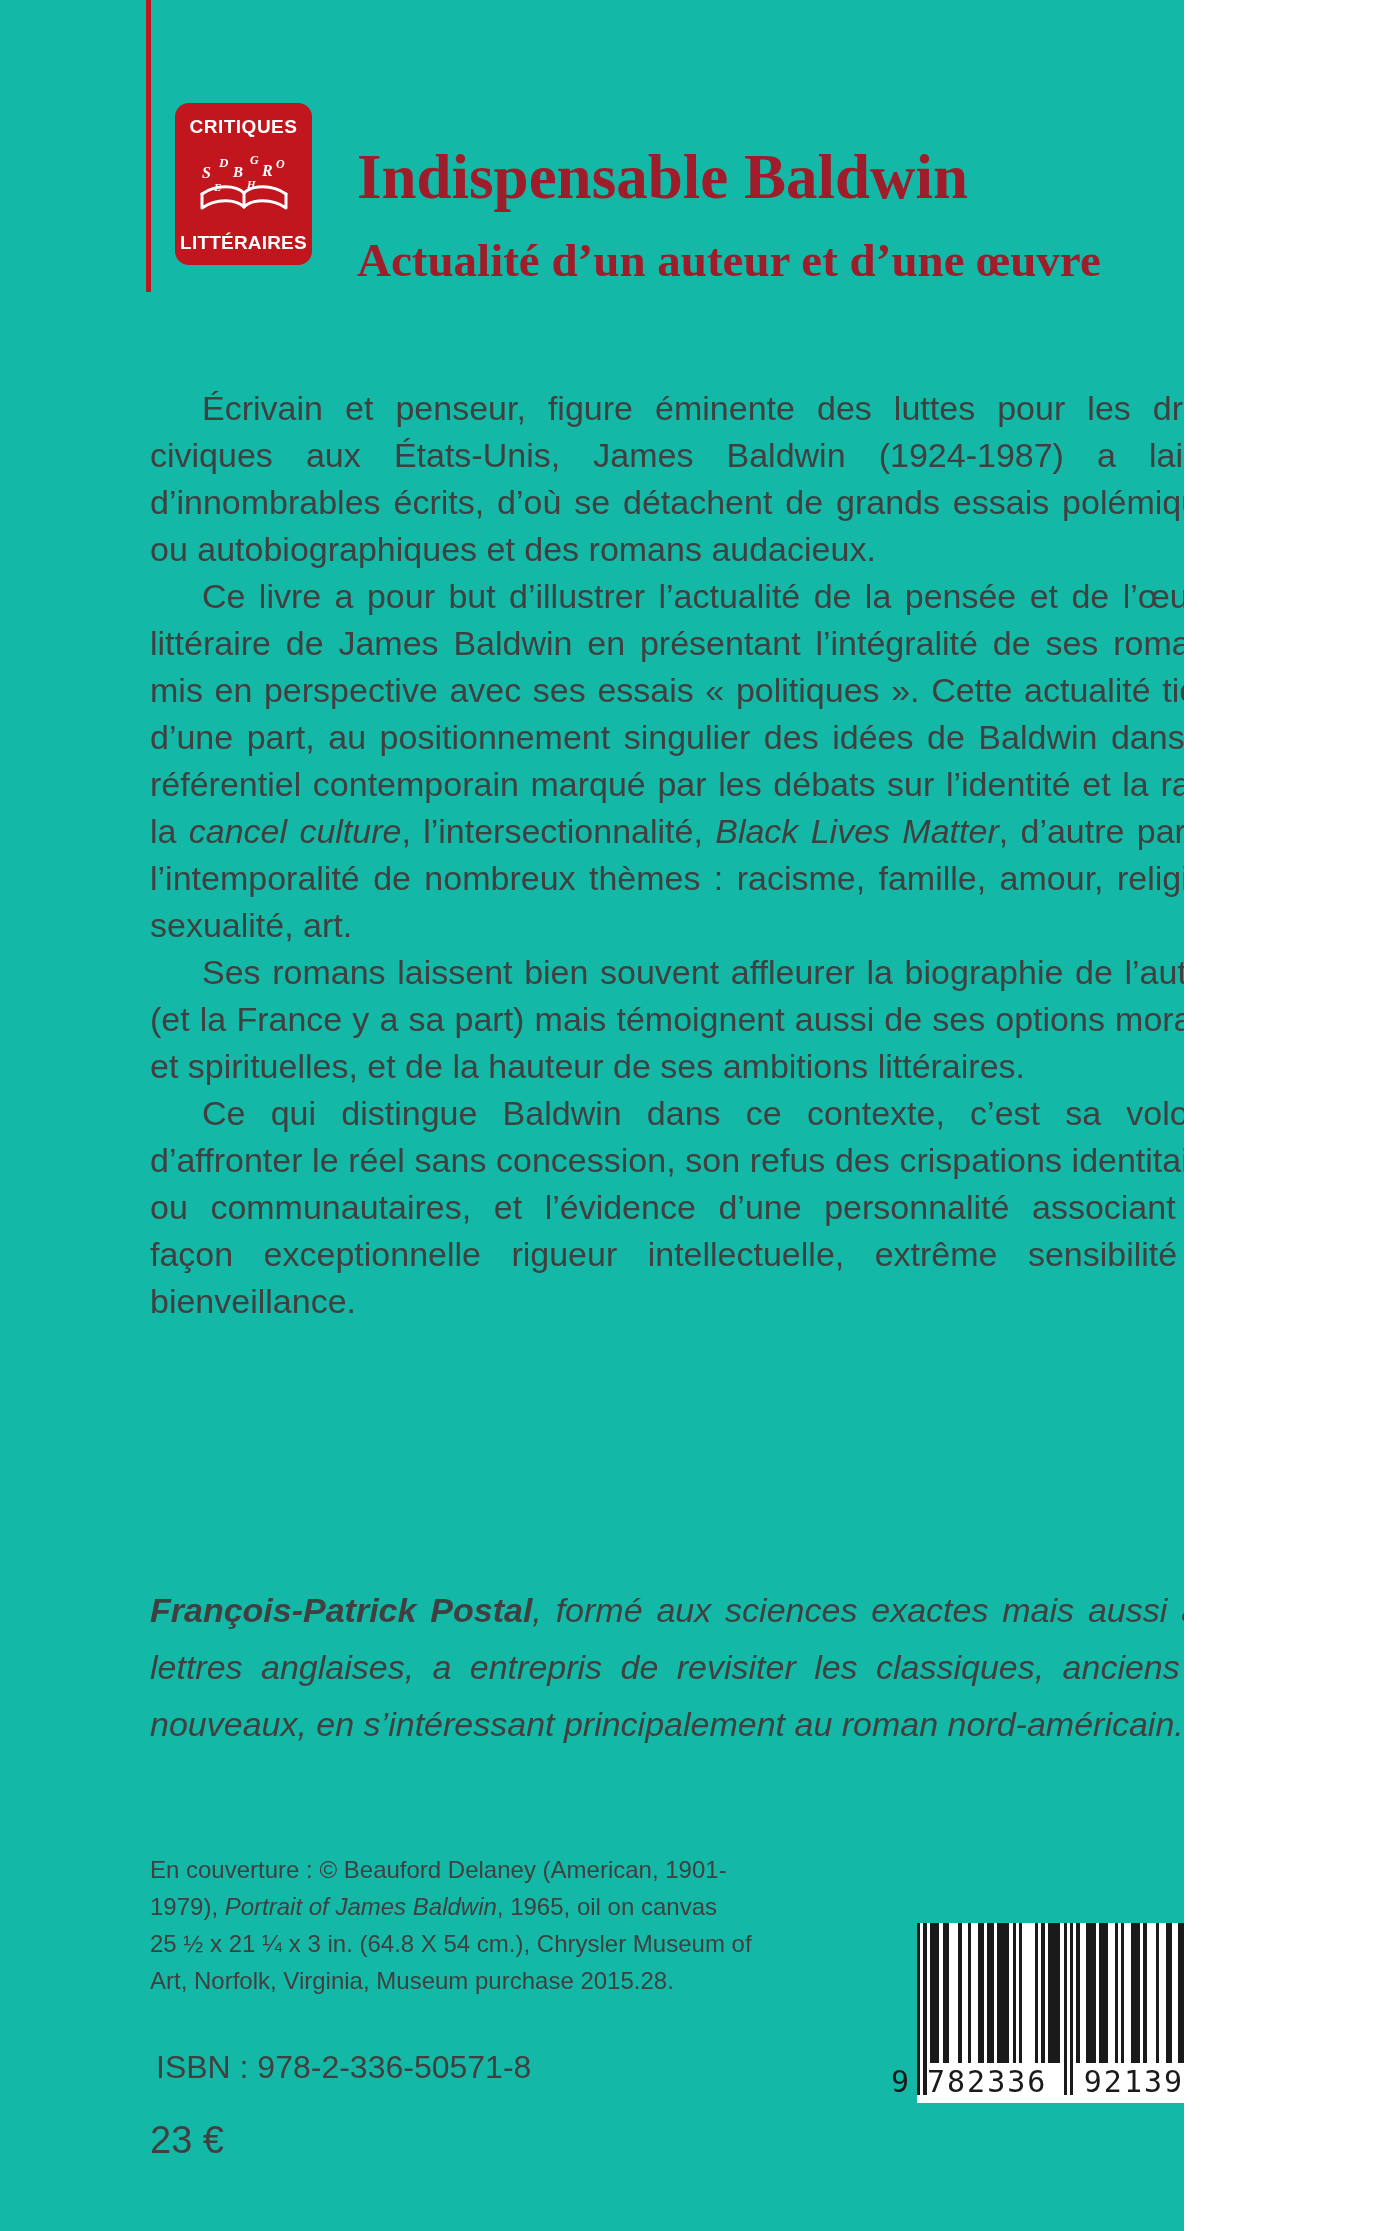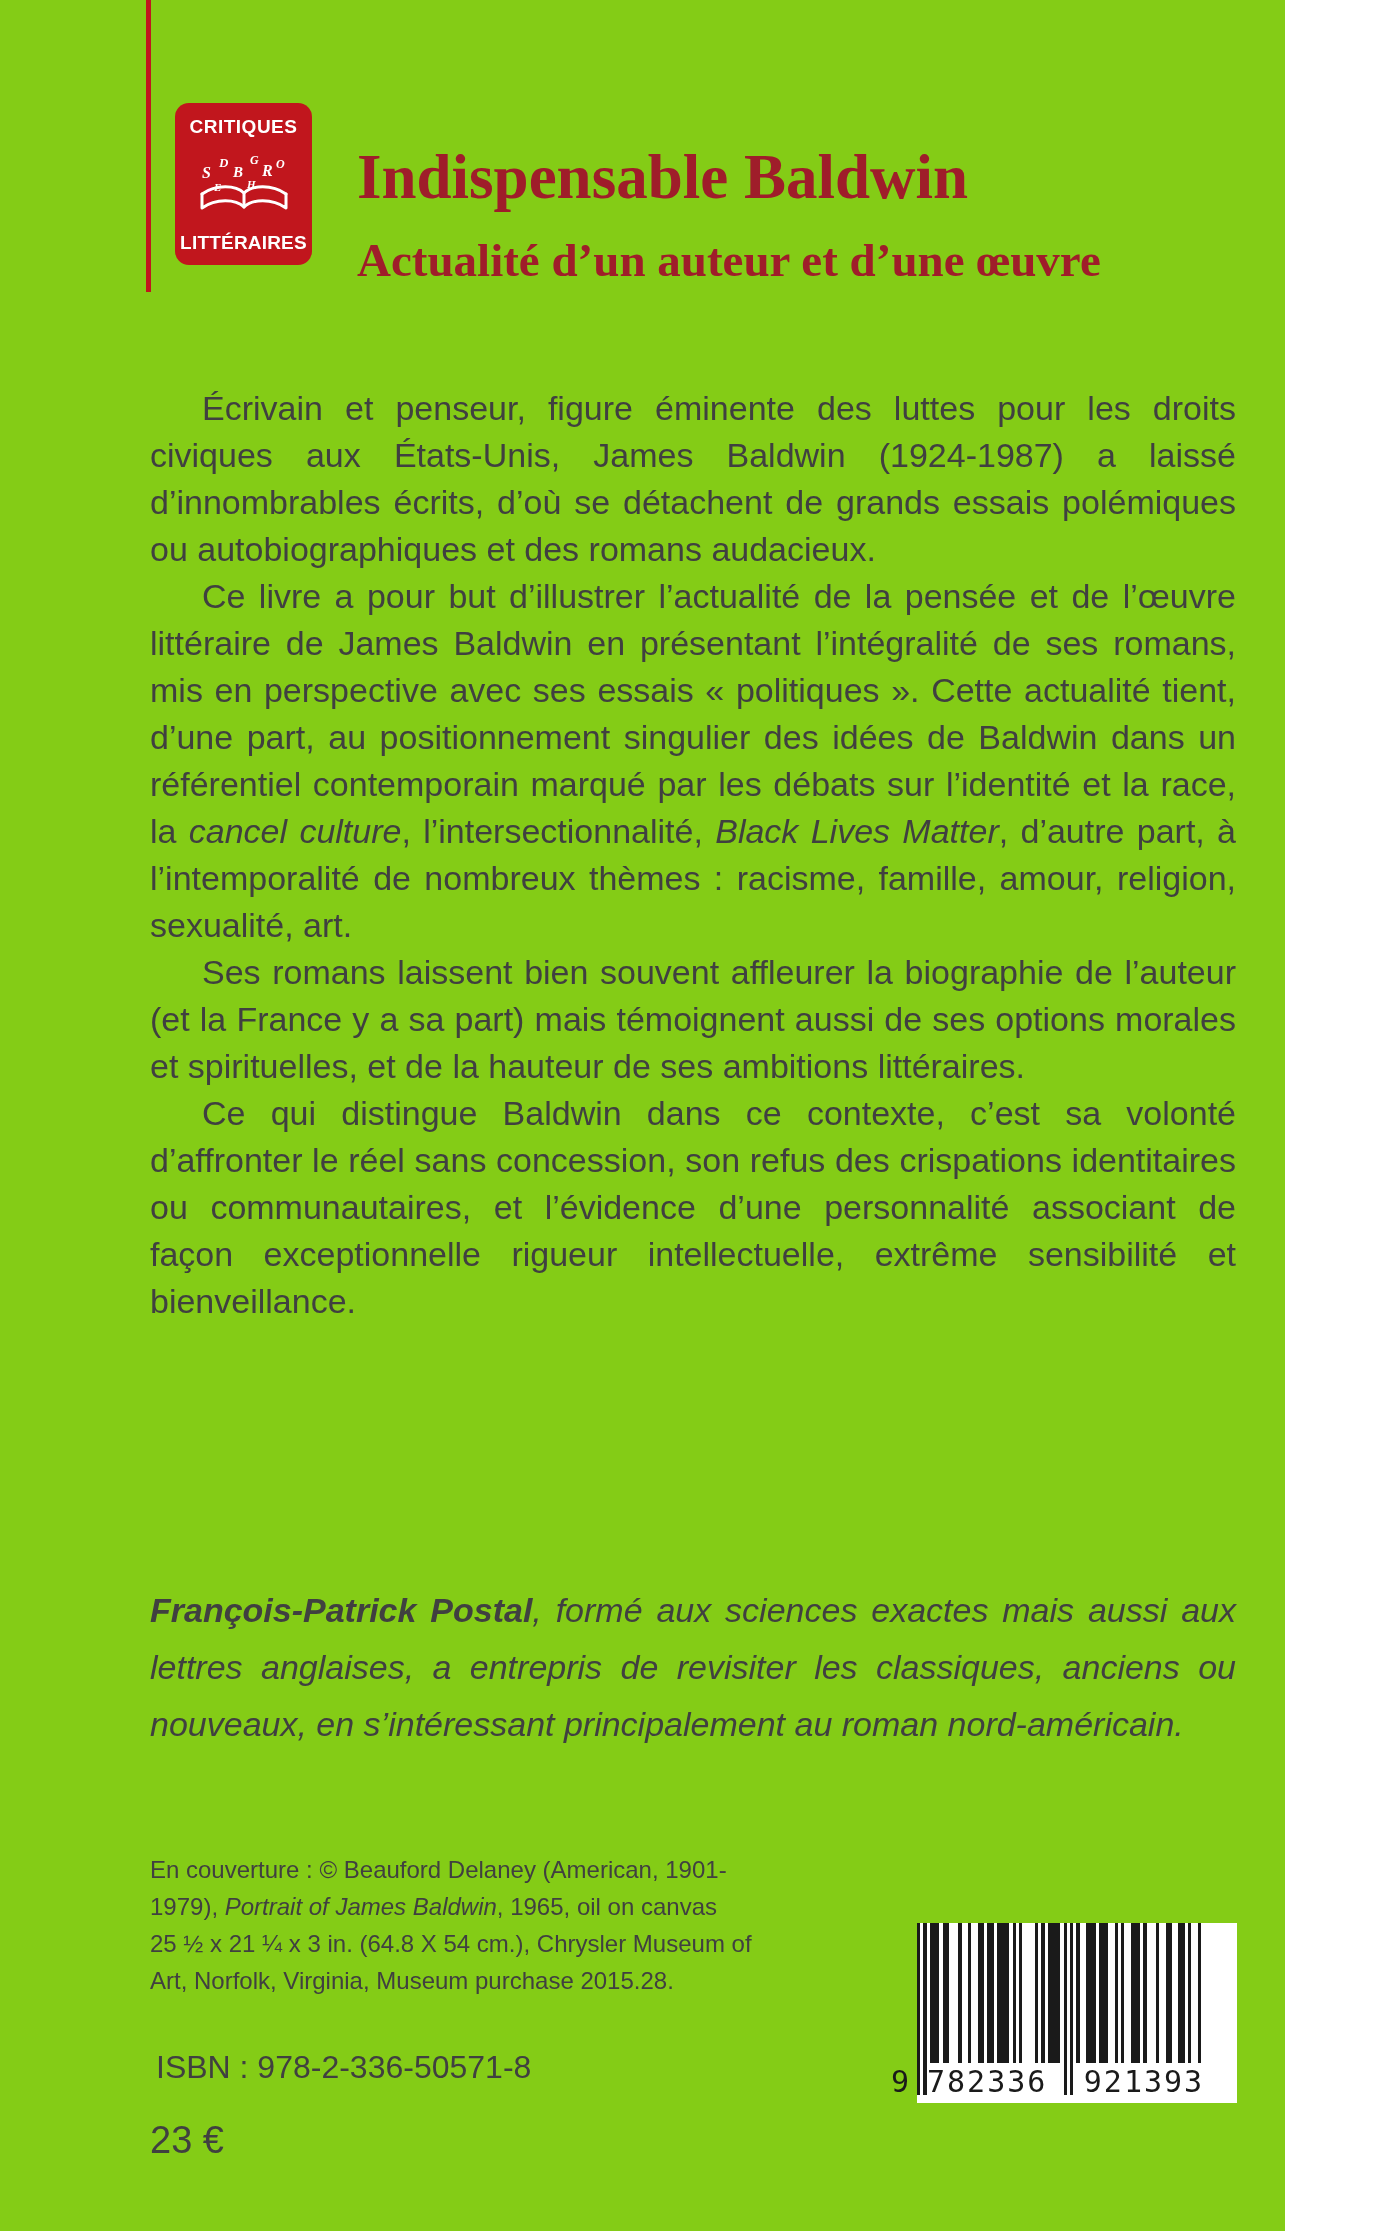--- a/index.html
+++ b/index.html
@@ -3,21 +3,21 @@
 <meta charset="utf-8">
 <style>
   :root{
     --accent:#c1161d;
     --title-red:#9f1d2a;
     --ink:#404040;
   }
   *{margin:0;padding:0;box-sizing:border-box;}
   html,body{background:#ffffff;}
   body{font-family:"Liberation Sans",sans-serif;}
-  .page{position:relative;width:1285px;height:2231px;background:#84cc16;overflow:hidden;}
+  .page{position:relative;width:1184px;height:2231px;background:#14b8a6;overflow:hidden;}
 
   .vline{position:absolute;width:5px;background:var(--accent);}
   .vline.top-left{left:146px;top:0;height:292px;}
   .vline.bottom-right{left:1383px;top:2037px;height:194px;}
 
   .logo{position:absolute;left:175px;top:103px;width:137px;height:162px;
         background:var(--accent);border-radius:14px;color:#fff;
         display:flex;flex-direction:column;align-items:center;justify-content:space-between;
         padding:13px 5px 11px;}
   .logo .t1{font-size:19px;font-weight:bold;letter-spacing:.5px;white-space:nowrap;}

